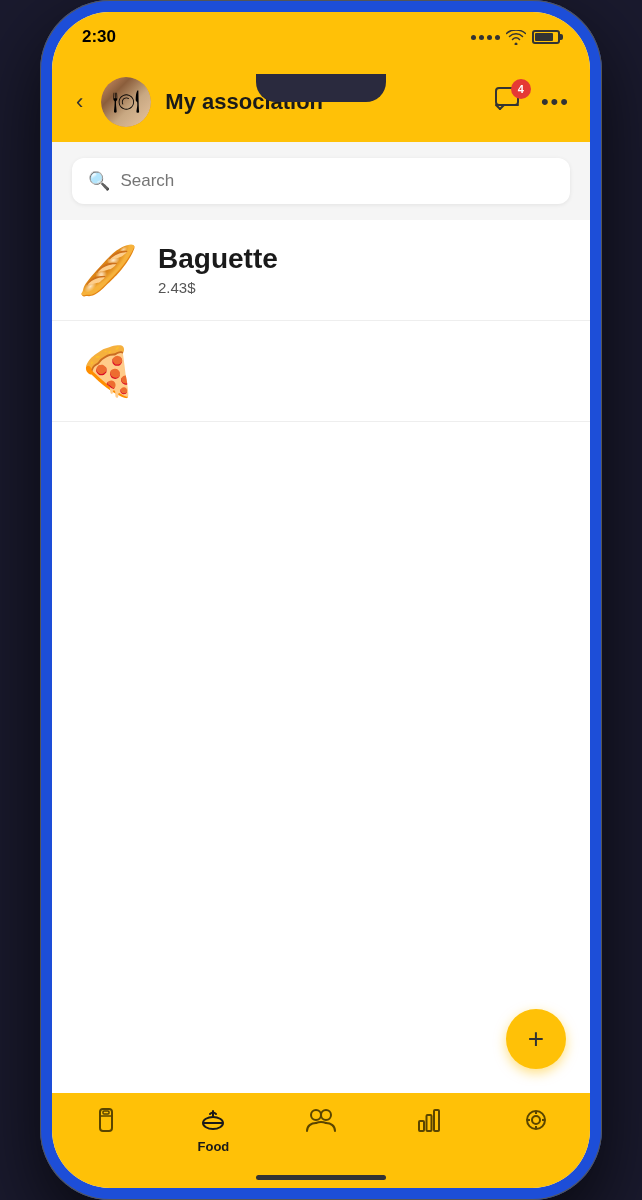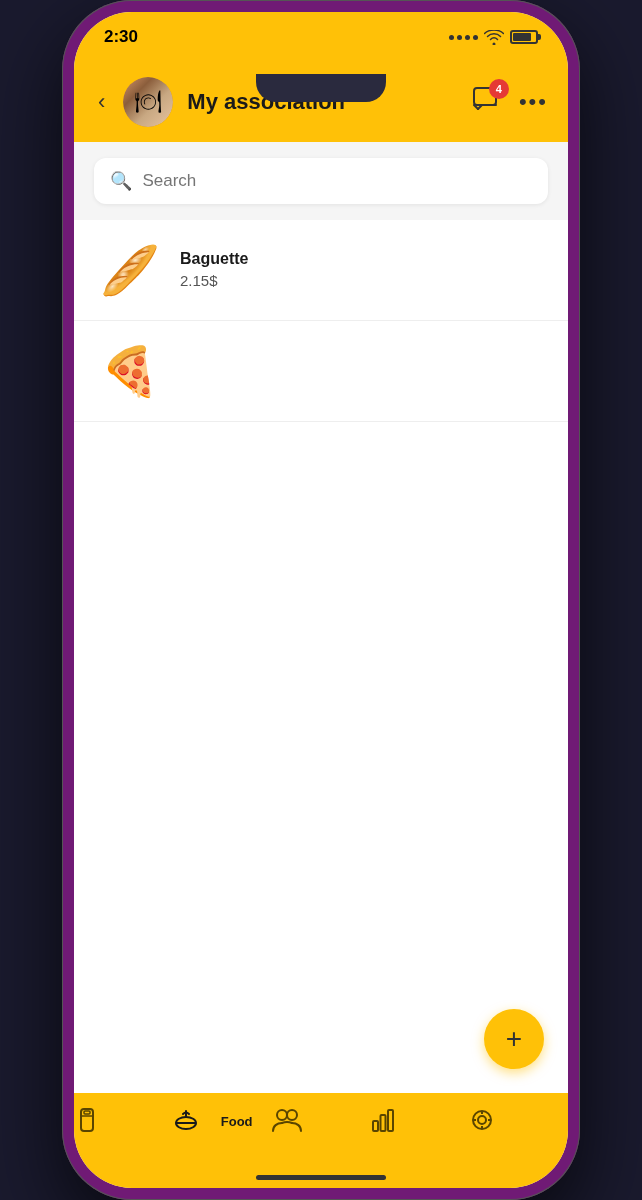--- a/index.html
+++ b/index.html
@@ -7,23 +7,23 @@
     body {
       background: #1a1a2e;
       display: flex;
       justify-content: center;
       align-items: center;
       min-height: 100vh;
       font-family: -apple-system, BlinkMacSystemFont, 'Segoe UI', sans-serif;
     }
 
     .phone-shell {
-      width: 518px;
+      width: 562px;
       height: 1200px;
-      background: #701a75;
+      background: #1d4ed8;
       border-radius: 70px;
       padding: 12px;
       box-shadow: 0 30px 80px rgba(0,0,0,0.7), inset 0 0 0 1px #555;
       position: relative;
     }
 
     .phone-screen {
       width: 100%;
       height: 100%;
       background: #f5f5f5;
@@ -239,21 +239,21 @@
       justify-content: center;
       font-size: 48px;
       flex-shrink: 0;
     }
 
     .food-info {
       flex: 1;
     }
 
     .food-name {
-      font-size: 16px;
+      font-size: 28px;
       font-weight: 600;
       color: #1a1a1a;
       margin-bottom: 4px;
     }
 
     .food-price {
       font-size: 15px;
       color: #555;
       margin-bottom: 2px;
     }
@@ -287,22 +287,23 @@
       height: 95px;
       display: flex;
       align-items: flex-start;
       padding-top: 10px;
       flex-shrink: 0;
     }
 
     .nav-item {
       flex: 1;
       display: flex;
-      align-items: center;
-      gap: 22px;
+      flex-direction: column;
+      align-items: center;
+      gap: 4px;
       cursor: pointer;
       padding-top: 4px;
     }
 
     .nav-label {
       font-size: 13px;
       font-weight: 600;
       color: #3a2e00;
     }
 
@@ -389,21 +390,21 @@
     </div>
 
     <div class="content-wrapper">
 
       <div class="food-list" id="food-list">
 
       <div class="food-item">
       <div class="food-emoji">🥖</div>
       <div class="food-info">
         <div class="food-name">Baguette</div>
-        <div class="food-price">2.15$</div>
+        <div class="food-price">2.43$</div>
       </div>
     </div>
           <div class="food-item">
       <div class="food-emoji">🍕</div>
     </div>
         </div>
 
       <div class="fab">+</div>
     </div>
 

